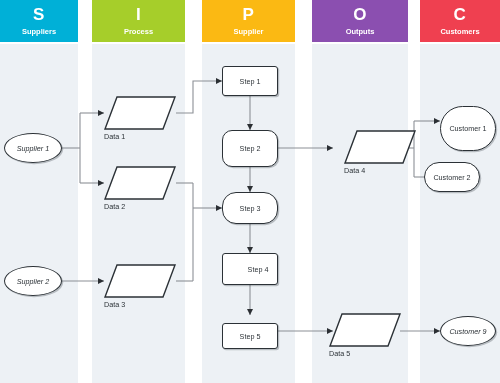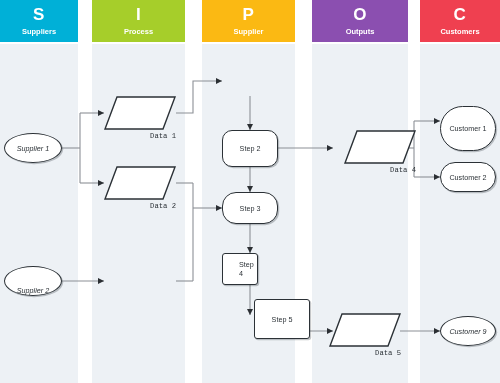--- a/index.html
+++ b/index.html
@@ -32,22 +32,22 @@
         border:1.4px solid #2b3136;display:flex;align-items:center;
         justify-content:center;font-size:7.2px;color:#2b3136;
         box-shadow:1.2px 1.2px 0 rgba(60,66,72,.30);}
   .step{border-radius:3px;}
   .ell{border-radius:50%;font-style:italic;}
   .stadium{border-radius:999px;}
 
   .para{position:absolute;}
   .para svg{display:block;overflow:visible;}
   .para svg polygon{fill:#ffffff;stroke:#2b3136;stroke-width:1.4;}
-  .para .plabel{position:absolute;left:0;width:100%;text-align:right;
-                font-size:7.2px;color:#2b3136;font-family:Liberation Mono, monospace;}
+  .para .plabel{position:absolute;left:0;width:100%;text-align:left;
+                font-size:7.2px;color:#2b3136;}
 </style>
 </head>
 <body>
 
 <div id="canvas">
 
   <div class="band b0" style="background: rgb(237, 241, 245);"></div>
   <div class="band b1" style="background: rgb(237, 241, 245);"></div>
   <div class="band b2" style="background: rgb(237, 241, 245);"></div>
   <div class="band b3" style="background: rgb(237, 241, 245);"></div>
@@ -116,69 +116,78 @@
 
     <path d="M278,331 L333,331"></path>
     <polygon points="333,331 327,328 327,334"></polygon>
     <path d="M400,331 L440,331"></path>
     <polygon points="440,331 434,328 434,334"></polygon>
   </svg>
 
   <div class="node ell" style="left:4px;top:133px;width:58px;height:30px;">
     <span>Supplier 1</span>
   </div>
-  <div class="node ell" style="left:4px;top:266px;width:58px;height:30px;align-items:flex-end;">
+  <div class="node ell" style="left:4px;top:266px;width:58px;height:30px;">
     <span>Supplier 2</span>
   </div>
 
   <div class="para" style="left:104px;top:96px;width:72px;height:34px;">
     <svg width="72" height="34" viewBox="0 0 72 34">
       <polygon points="13,1 71,1 59,33 1,33" rx="2"></polygon>
     </svg>
     <div class="plabel" style="top:36px;">Data 1</div>
   </div>
 
   <div class="para" style="left:104px;top:166px;width:72px;height:34px;">
     <svg width="72" height="34" viewBox="0 0 72 34">
       <polygon points="13,1 71,1 59,33 1,33"></polygon>
     </svg>
     <div class="plabel" style="top:36px;">Data 2</div>
   </div>
 
+  <div class="para" style="left:104px;top:264px;width:72px;height:34px;">
+    <svg width="72" height="34" viewBox="0 0 72 34">
+      <polygon points="13,1 71,1 59,33 1,33"></polygon>
+    </svg>
+    <div class="plabel" style="top:36px;">Data 3</div>
+  </div>
 
+  <div class="node step" style="left:222px;top:66px;width:56px;height:30px;">
+    <span>Step 1</span>
+  </div>
   <div class="node step" style="left:222px;top:130px;width:56px;height:37px;border-radius:10px;">
     <span>Step 2</span>
   </div>
   <div class="node step" style="left:222px;top:192px;width:56px;height:32px;border-radius:14px;">
     <span>Step 3</span>
   </div>
-  <div class="node step" style="left:222px;top:253px;width:36px;height:32px;padding-left:16px;">
+  <div class="node step" style="left:222px;top:253px;width:56px;height:32px;padding-left:16px;">
     <span>Step 4</span>
   </div>
-  <div class="node step" style="left:222px;top:299px;width:56px;height:40px;margin-left:32px;">
+  <div class="node step" style="left:222px;top:323px;width:56px;height:26px;">
     <span>Step 5</span>
   </div>
 
   <div class="para" style="left:344px;top:130px;width:72px;height:20px;">
     <svg width="72" height="34" viewBox="0 0 72 34">
       <polygon points="13,1 71,1 59,33 1,33"></polygon>
     </svg>
     <div class="plabel" style="top:36px;">Data 4</div>
   </div>
 
   <div class="para" style="left:329px;top:313px;width:72px;height:34px;">
     <svg width="72" height="34" viewBox="0 0 72 34">
       <polygon points="13,1 71,1 59,33 1,33"></polygon>
     </svg>
     <div class="plabel" style="top:36px;">Data 5</div>
   </div>
 
   <div class="node stadium" style="left:440px;top:106px;width:56px;height:45px;">
     <span>Customer 1</span>
   </div>
-  <div class="node stadium" style="left:440px;top:162px;width:56px;height:30px;">
+  <div class="node stadium" style="left:424px;top:162px;width:56px;height:30px;">
     <span>Customer 2</span>
   </div>
   <div class="node ell" style="left:440px;top:316px;width:56px;height:30px;">
     <span>Customer 9</span>
   </div>
 
 </div>
 
 </body></html>

